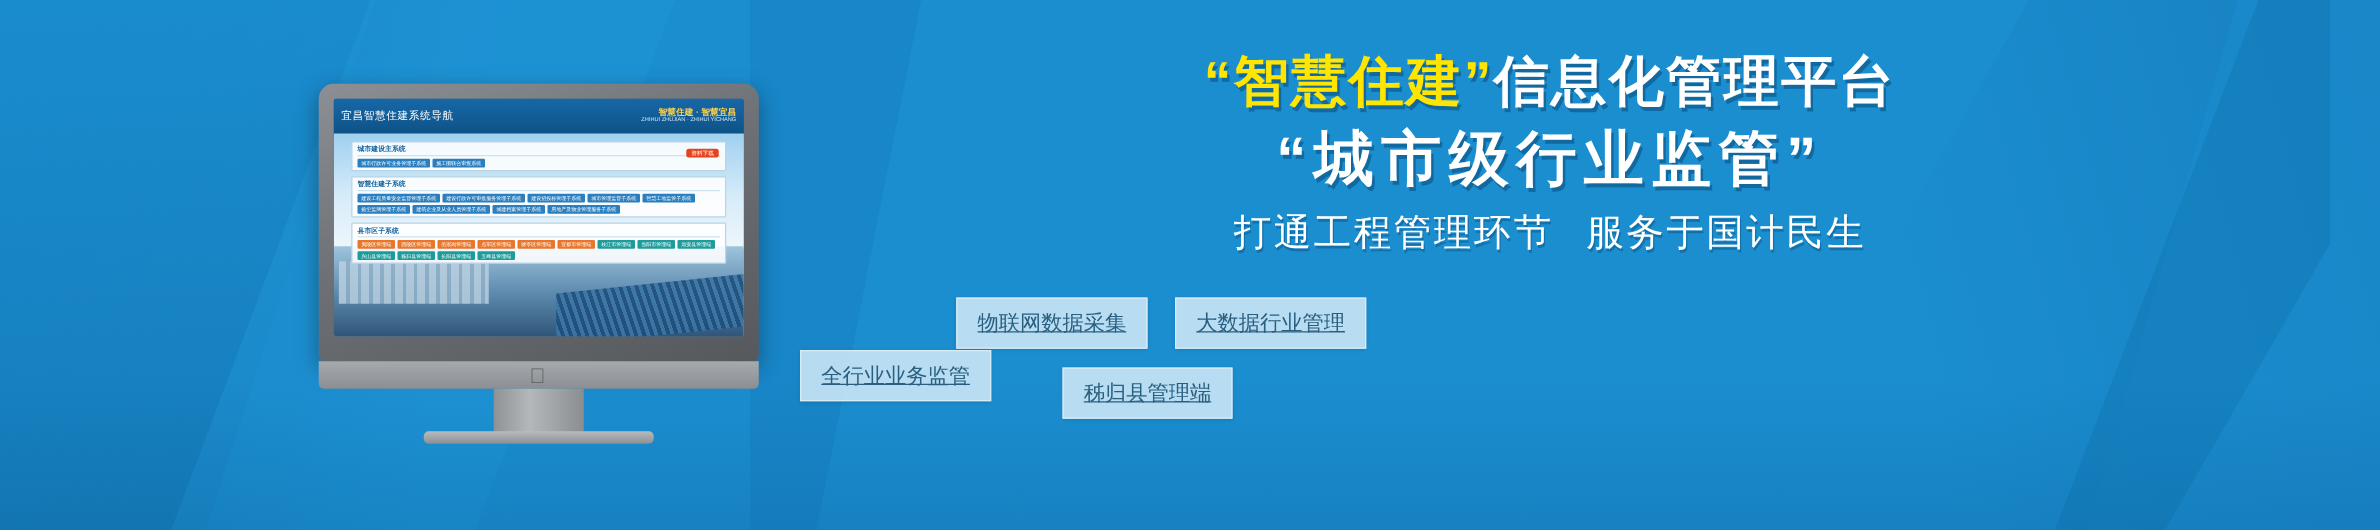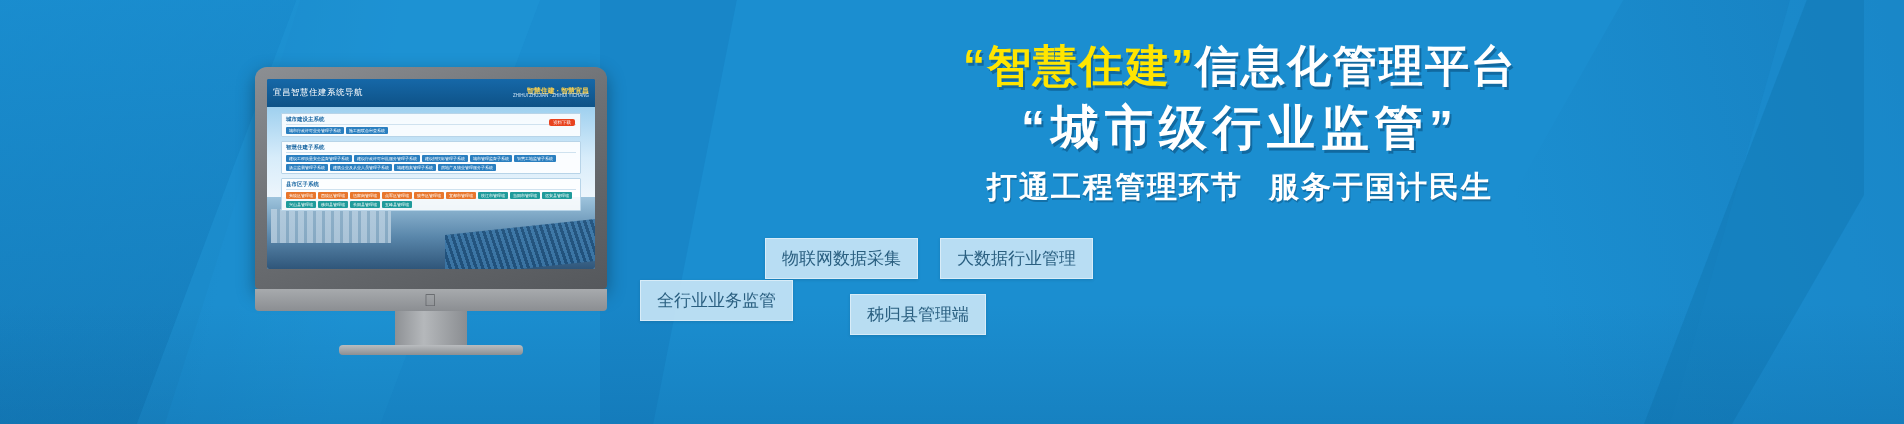--- a/index.html
+++ b/index.html
@@ -130,32 +130,33 @@
   }
   .headline .hl-y{color:#ffe500;}
   .headline2{
     position:absolute;left:0;top:104px;width:1240px;text-align:center;
     font-size:48px;font-weight:bold;line-height:1;color:#ffffff;
     letter-spacing:6px;white-space:nowrap;
     text-shadow:2px 3px 0 rgba(10,75,120,.55);
   }
   .subline{
     position:absolute;left:0;top:172px;width:1240px;text-align:center;
-    font-size:30px;font-weight:bold;line-height:1;color:#ffffff;
+    font-size:30px;font-weight:normal;line-height:1;color:#ffffff;
     letter-spacing:2px;white-space:nowrap;
     text-shadow:1px 2px 0 rgba(10,75,120,.45);
   }
   .subline .gap{display:inline-block;width:26px;}
 
   .tags{position:absolute;left:0;top:228px;width:1240px;height:120px;}
   .tag{
     position:absolute;background:rgba(198,228,245,.92);
     border:1px solid #d8ecf8;color:#2a5f80;
     font-size:17px;line-height:1;padding:11px 16px;white-space:nowrap;
     box-shadow:0 1px 3px rgba(0,0,0,.12);
+    text-decoration:underline;
   }
   .tag-a{left:145px;top:10px;}
   .tag-b{left:320px;top:10px;}
   .tag-c{left:20px;top:52px;}
   .tag-d{left:230px;top:66px;}
 </style>
 </head>
 <body>
 
 <div class="banner">

